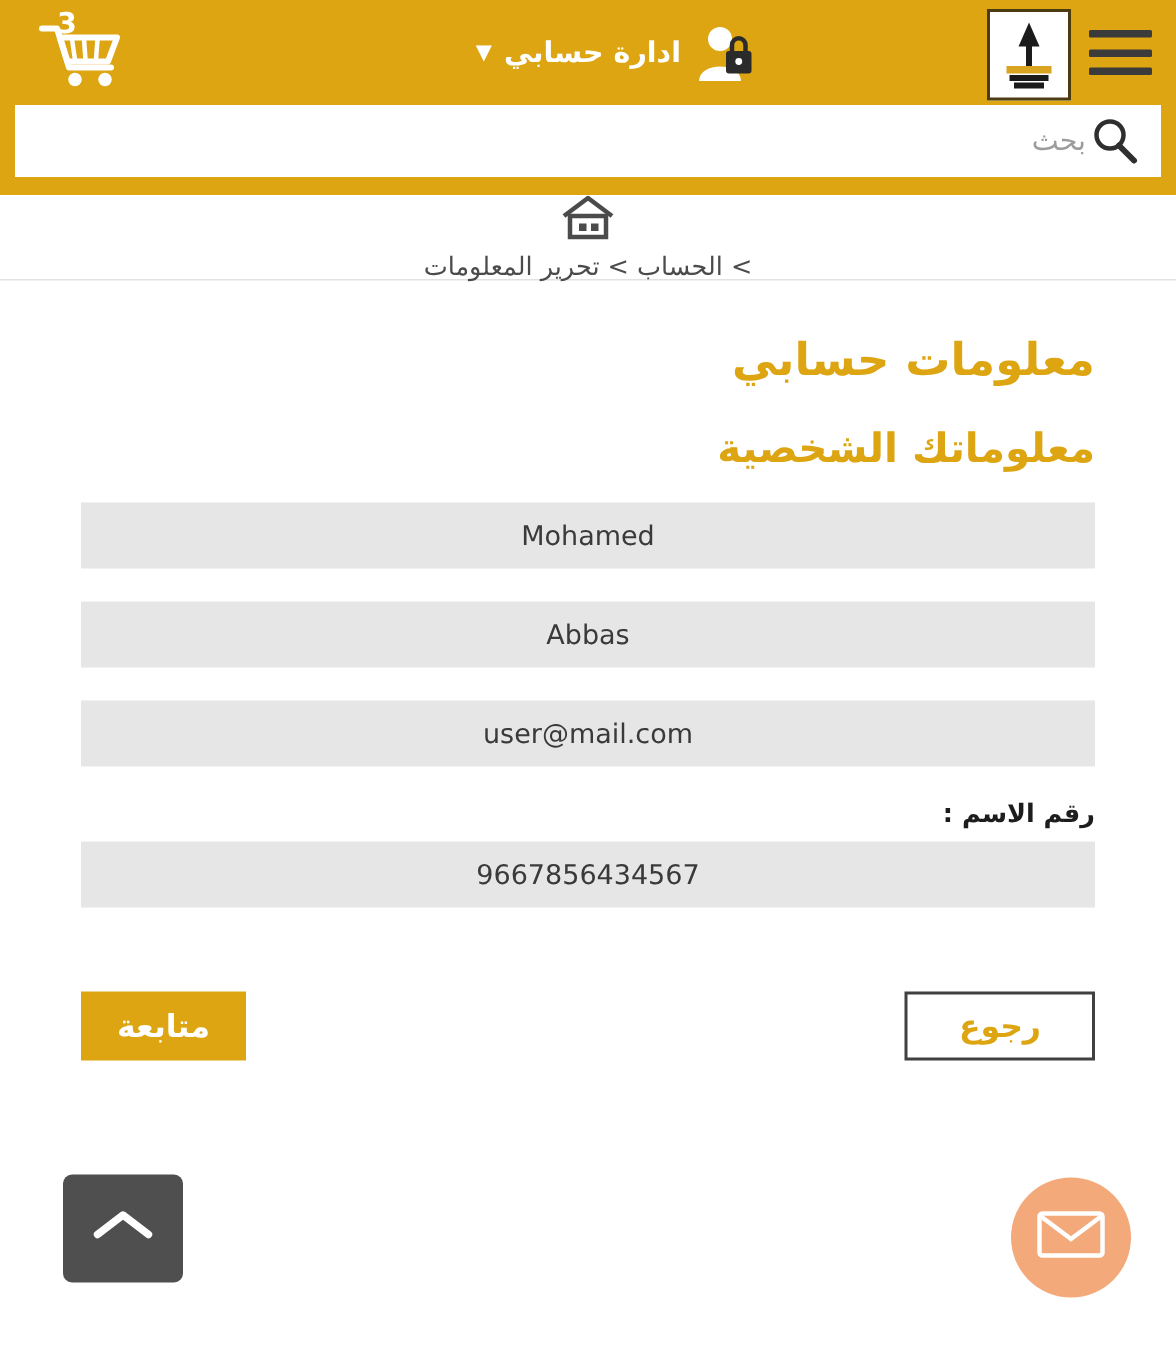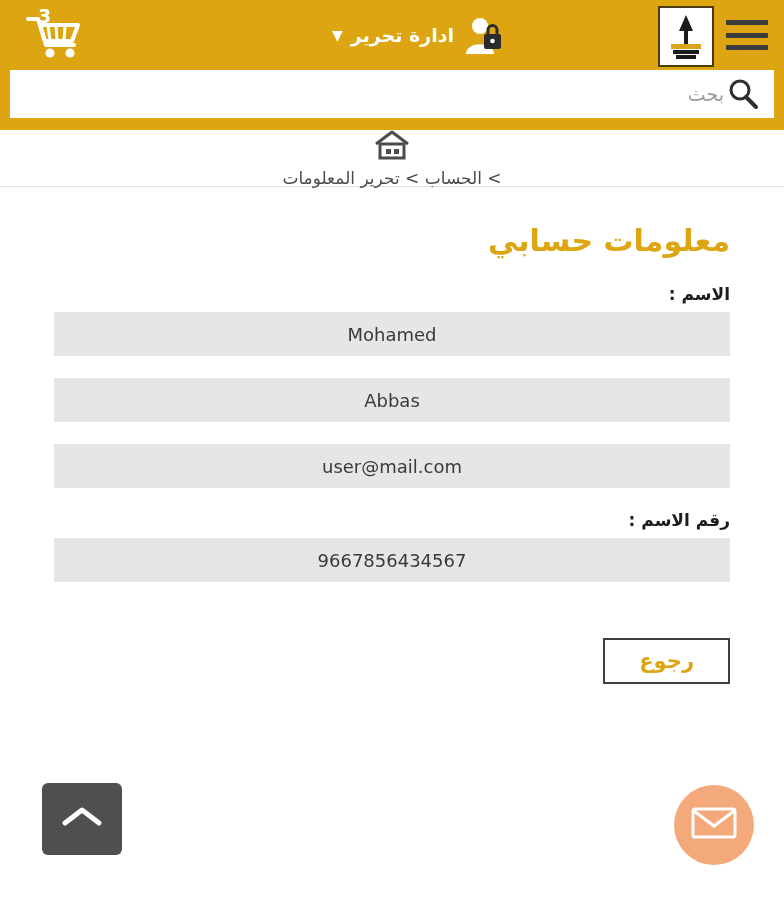--- a/index.html
+++ b/index.html
@@ -273,21 +273,21 @@
   <div class="account-link">
     <span class="user-icon">
       <svg width="44" height="42" viewBox="0 0 44 42" aria-hidden="true">
         <circle cx="20" cy="12" r="8" fill="#ffffff"></circle>
         <path d="M6 40 C6 27 34 27 34 40 Z" fill="#ffffff"></path>
         <rect x="24" y="20" width="17" height="15" rx="2" fill="#2b2b2b"></rect>
         <path d="M28 20 v-4 a4.5 4.5 0 0 1 9 0 v4" fill="none" stroke="#2b2b2b" stroke-width="3"></path>
         <circle cx="32.5" cy="27" r="2.3" fill="#ffffff"></circle>
       </svg>
     </span>
-    <span>ادارة تحرير</span>
+    <span>ادارة حسابي</span>
     <span class="caret">▼</span>
   </div>
 
   <div class="cart">
     <svg width="64" height="56" viewBox="0 0 64 56" aria-hidden="true">
       <path d="M6 12 H16 L24 38 H52" fill="none" stroke="#ffffff" stroke-width="4" stroke-linecap="round" stroke-linejoin="round"></path>
       <path d="M18 18 H56 L50 34 H23 Z" fill="none" stroke="#ffffff" stroke-width="4" stroke-linejoin="round"></path>
       <line x1="26" y1="19" x2="28" y2="33" stroke="#ffffff" stroke-width="3"></line>
       <line x1="34" y1="19" x2="35" y2="33" stroke="#ffffff" stroke-width="3"></line>
       <line x1="43" y1="19" x2="42" y2="33" stroke="#ffffff" stroke-width="3"></line>
@@ -318,41 +318,42 @@
       <rect x="12" y="19" width="5" height="5" fill="#4b4b4b"></rect>
       <rect x="20" y="19" width="5" height="5" fill="#4b4b4b"></rect>
     </svg>
   </span>
   <span class="crumb-text">&gt; الحساب &gt; تحرير المعلومات</span>
 </div>
 
 <div class="content">
 
   <h1 class="page-title">معلومات حسابي</h1>
+  <h2 class="section-title">معلوماتك الشخصية</h2>
 
   <div>
-    <div class="field-label">الاسم :</div>
     <input class="field-input" type="text" value="Mohamed" style="">
   </div>
 
   <div>
     <input class="field-input" type="text" value="Abbas" style="">
   </div>
 
   <div>
     <input class="field-input" type="text" value="user@mail.com" style="">
   </div>
 
   <div>
     <div class="field-label">رقم الاسم :</div>
     <input class="field-input" type="text" value="9667856434567" style="">
   </div>
 
   <div class="btn-row">
     <button class="btn-back">رجوع</button>
+    <button class="btn-continue">متابعة</button>
   </div>
 </div>
 
 <div class="scrolltop">
   <span>
     <svg width="42" height="26" viewBox="0 0 42 26" aria-hidden="true">
       <path d="M4 19 L21 6 L38 19" fill="none" stroke="#ffffff" stroke-width="5" stroke-linecap="round" stroke-linejoin="round"></path>
     </svg>
   </span>
 </div>

